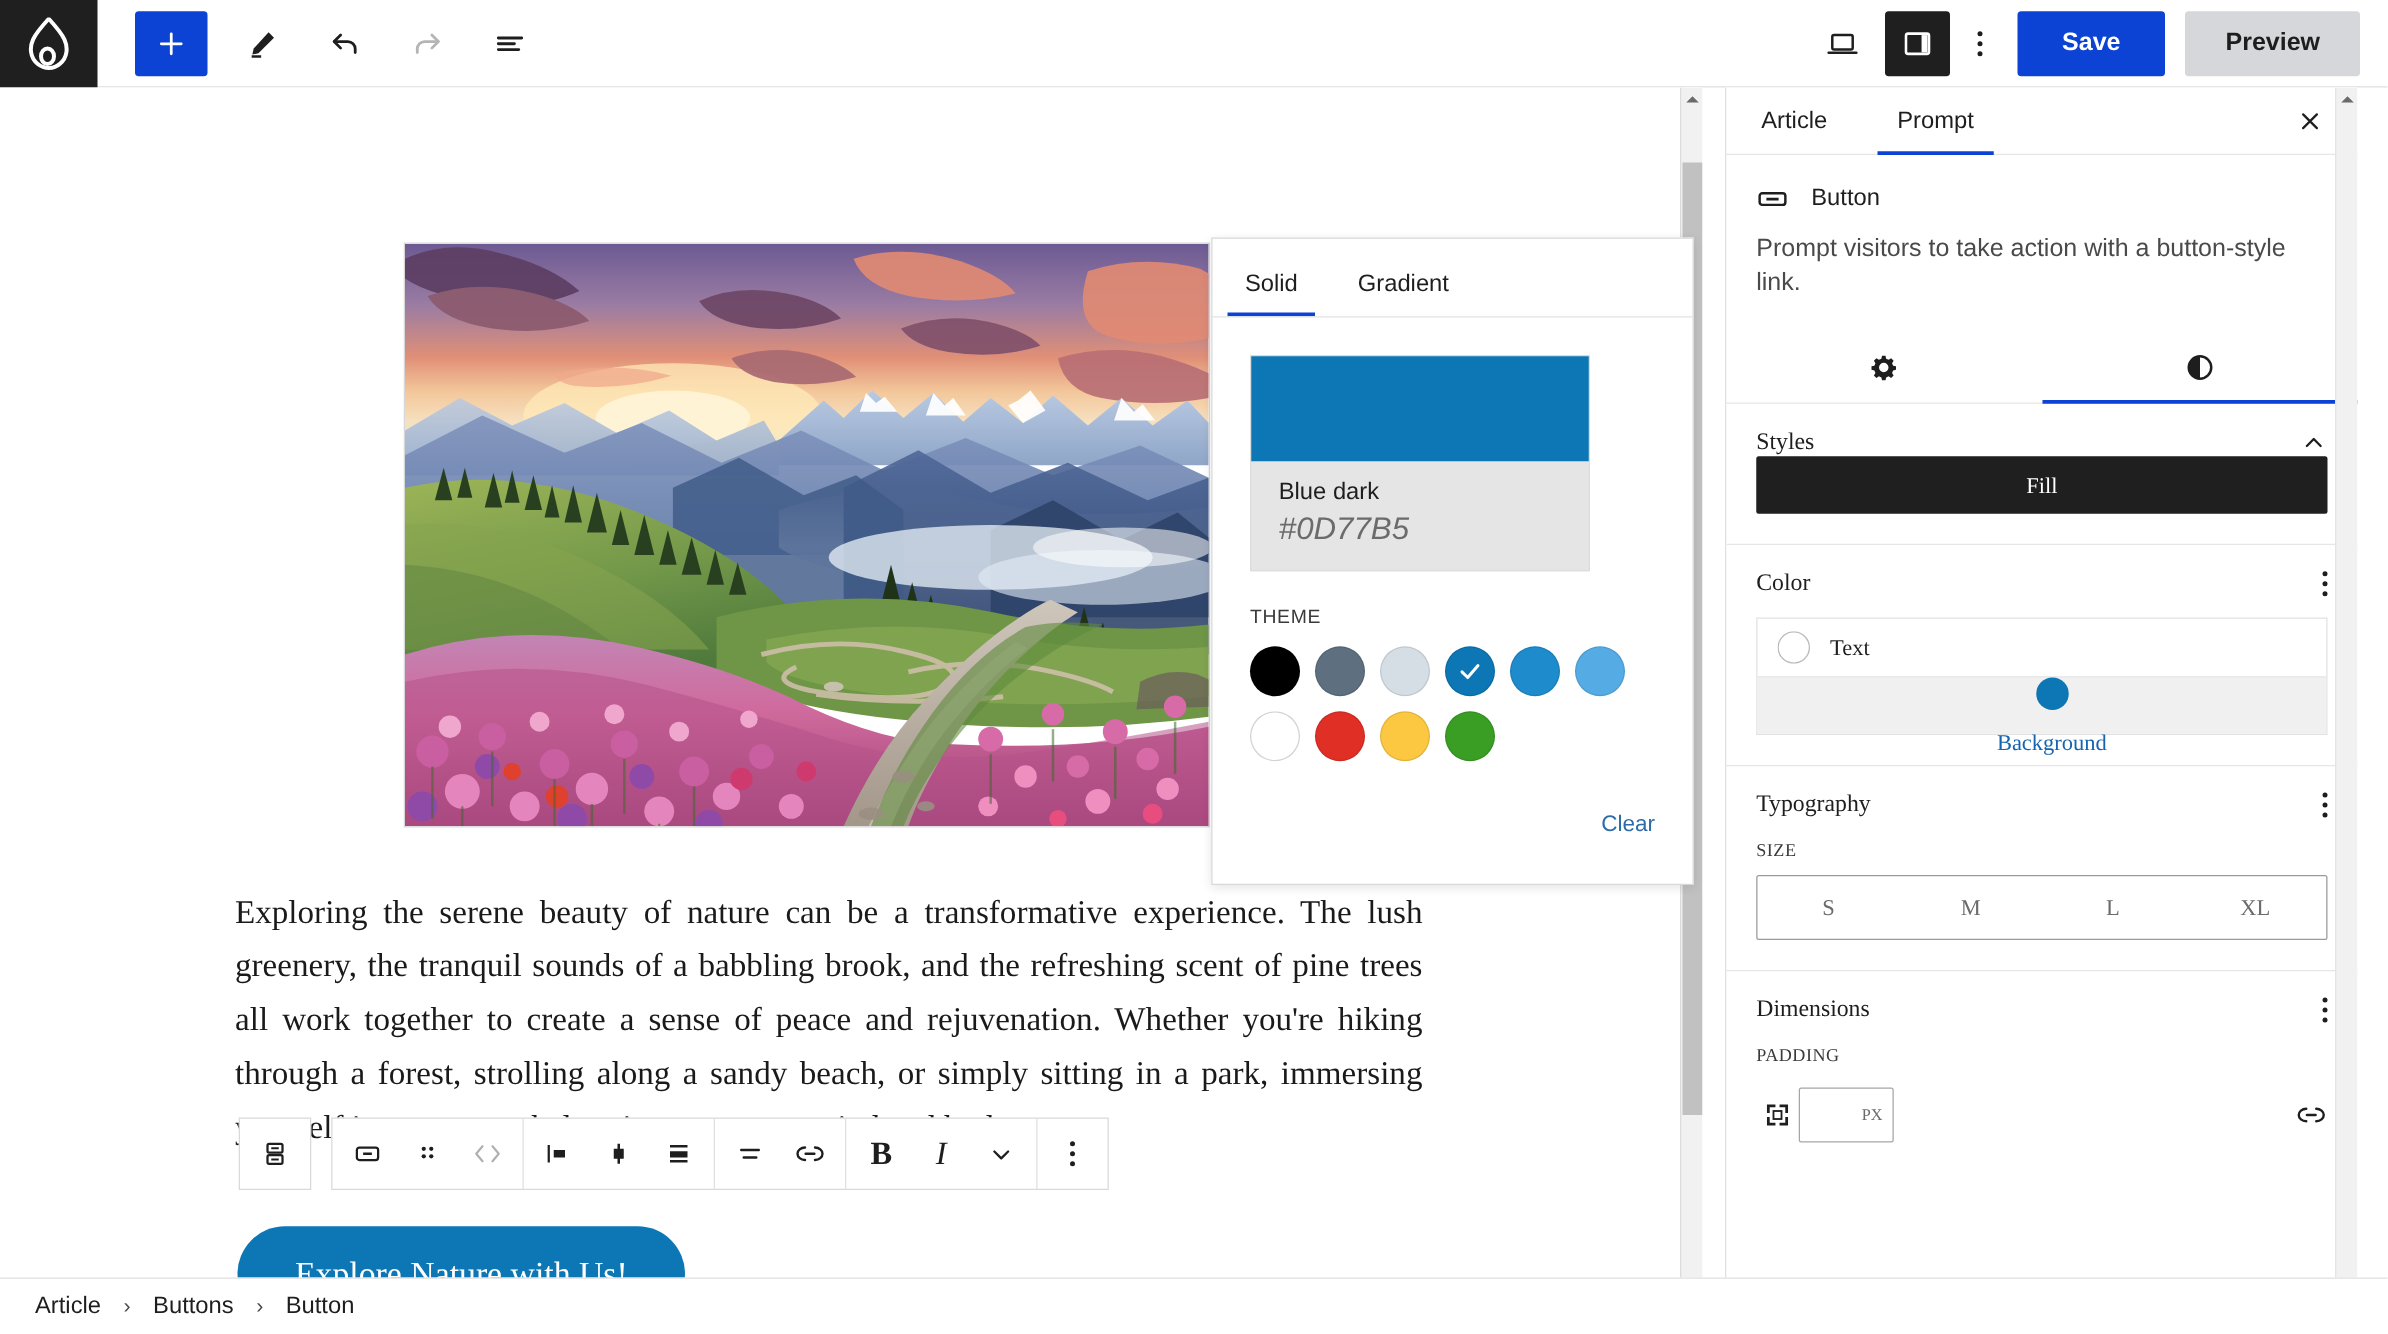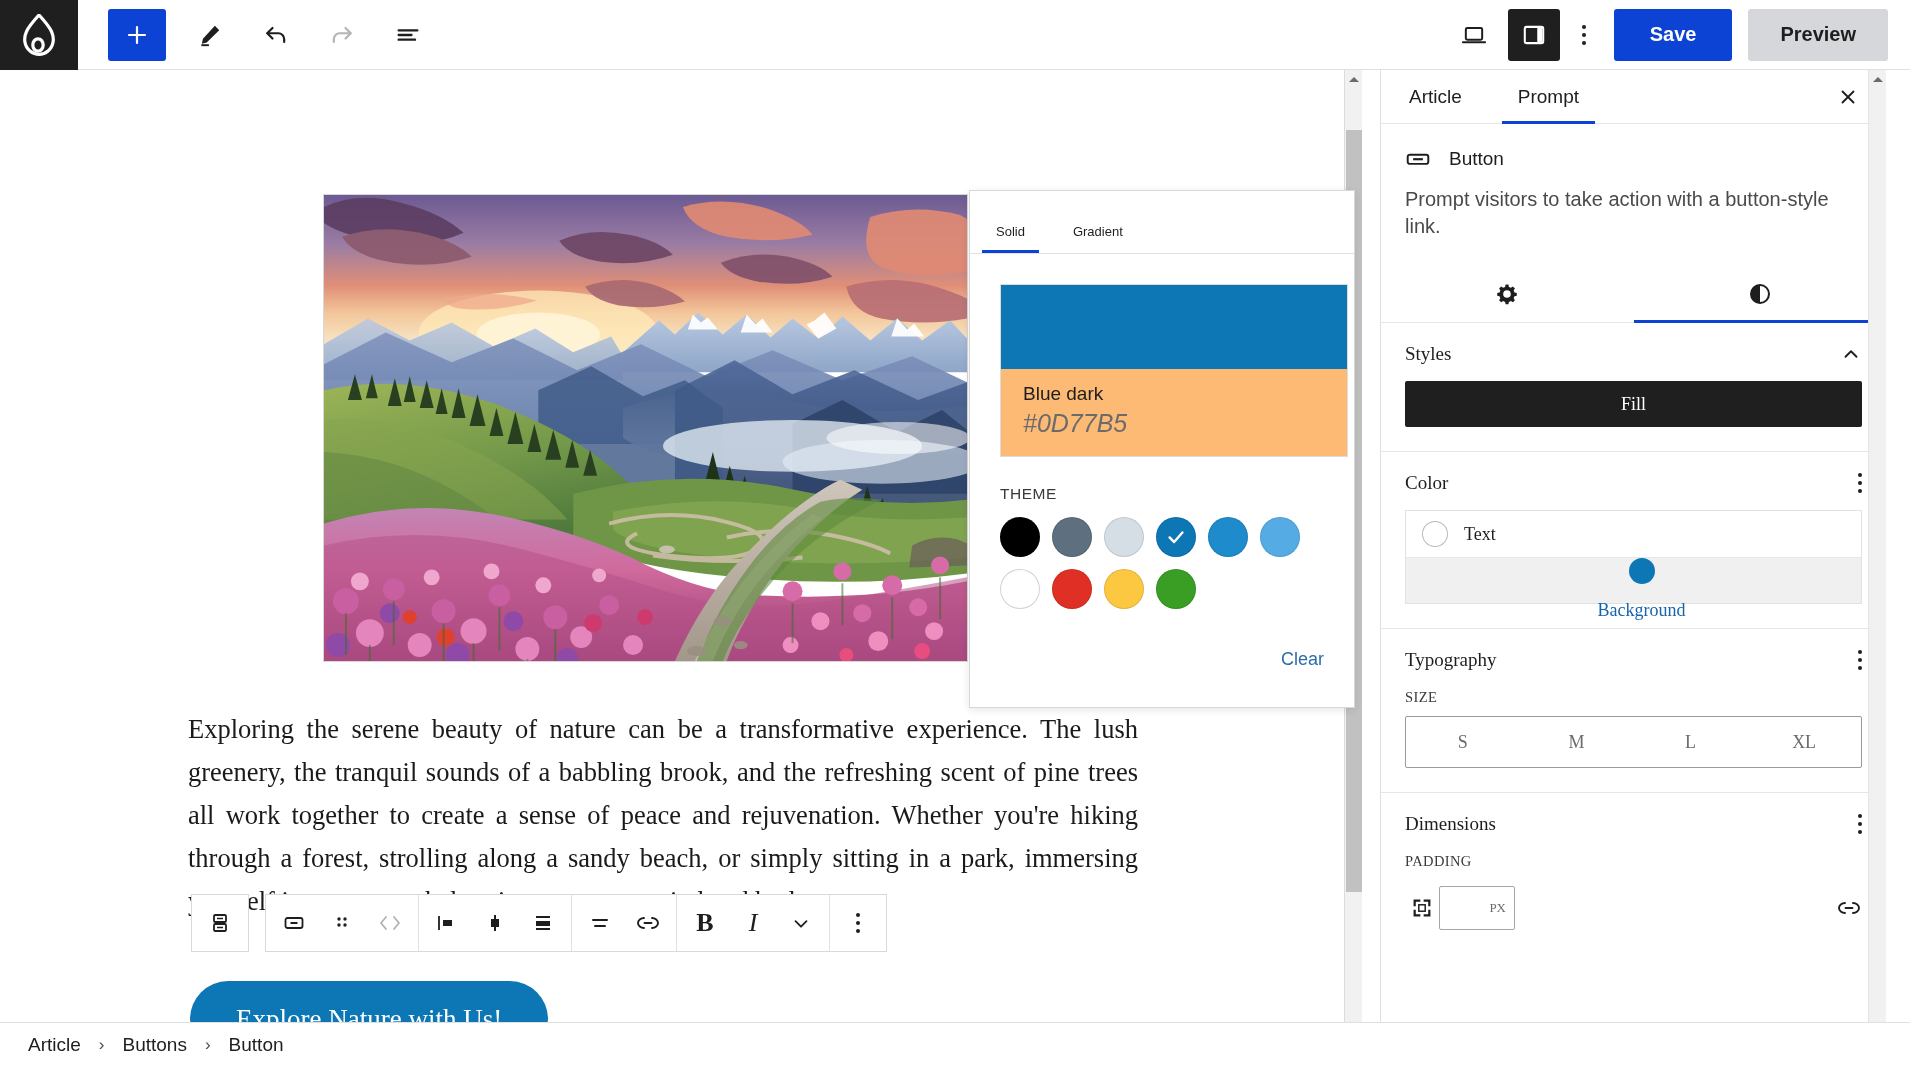--- a/index.html
+++ b/index.html
@@ -187,39 +187,39 @@
     background:#fff;
     border:1px solid #d8d8d8;
     box-shadow: 0 2px 8px rgba(0,0,0,.10);
     z-index: 60;
   }
   #popover-tabs {
     display:flex; height: 62px; align-items:flex-end;
     padding-left: 22px;
   }
   .pop-tab {
-    font-size: 13px; color:#1e1e1e;
+    font-size: 19px; color:#1e1e1e;
     padding: 0 4px 14px 4px;
     cursor:pointer; position:relative;
   }
   .pop-tab.active::after {
     content:''; position:absolute; left:-10px; right:-10px; bottom:0;
     height:3px; background:#0d43d4;
   }
   #popover-tabs .pop-tab + .pop-tab { margin-left: 40px; }
   #popover-body {
     border-top:1px solid #e2e2e2;
     height: 455px;
     padding: 30px 30px 0 30px;
     position:relative;
   }
   #selected-swatch-card {
-    width: 348px;
+    width: 272px;
     border: 1px solid #dcdcdc;
-    background:#fdba74;
+    background:#e5e5e5;
   }
   #selected-swatch-color { height: 84px; background:#0d77b5;}
   #selected-swatch-meta { padding: 14px 22px 18px 22px;}
   #selected-swatch-name { font-size:19px; color:#1e1e1e; margin-bottom:4px;}
   #selected-swatch-hex  { font-size:25px; color:#6b6b6b;font-style:italic;}
 
   #theme-label {
     margin-top: 28px;
     font-size: 15.5px; letter-spacing:.5px;
     color: #3a3a3a; font-weight: 500;
@@ -289,21 +289,21 @@
   }
   .sb-itab.active::after{
     content:''; position:absolute;left:0;right:0;bottom:-1px;height:3px;background:#0d43d4;
   }
 
   .sb-section { border-bottom:1px solid #e6e6e6; padding: 20px 24px 24px 24px; font-family: Liberation Serif, serif;}
   .sb-sec-head { display:flex; align-items:center; justify-content:space-between;}
   .sb-sec-title { font-size: 19px; color:#1e1e1e;}
   .sb-sec-tools { display:flex;align-items:center; cursor:pointer;}
 
-  #style-toggle { display:flex; margin-top:16px; gap: 25px;}
+  #style-toggle { display:flex; gap: 25px;}
   .style-btn {
     flex:1; height: 46px;
     display:flex;align-items:center;justify-content:center;
     font-size: 18px; border-radius:2px; cursor:pointer;
   }
   .style-btn.on { background:#1f1f1f; color:#fff;}
   .style-btn.off{ background:#fff; color:#3a3a3a; border:1px solid #d9d9d9;}
 
   #color-rows { margin-top: 16px; border:1px solid #e2e2e2;}
   .color-row {

